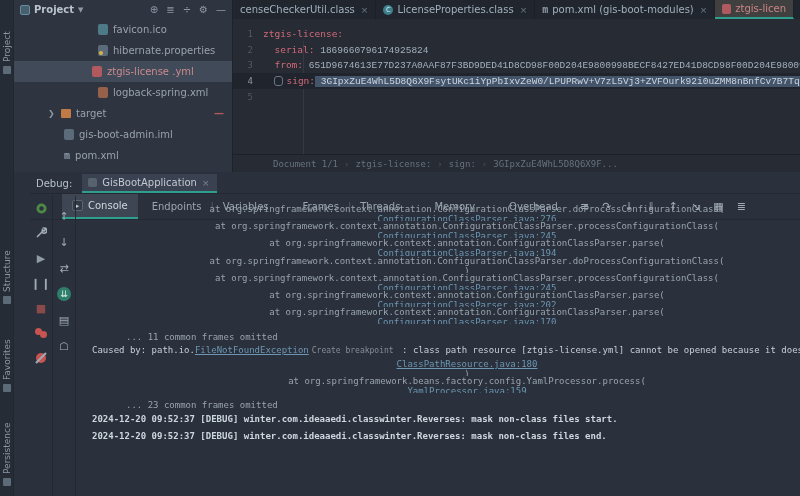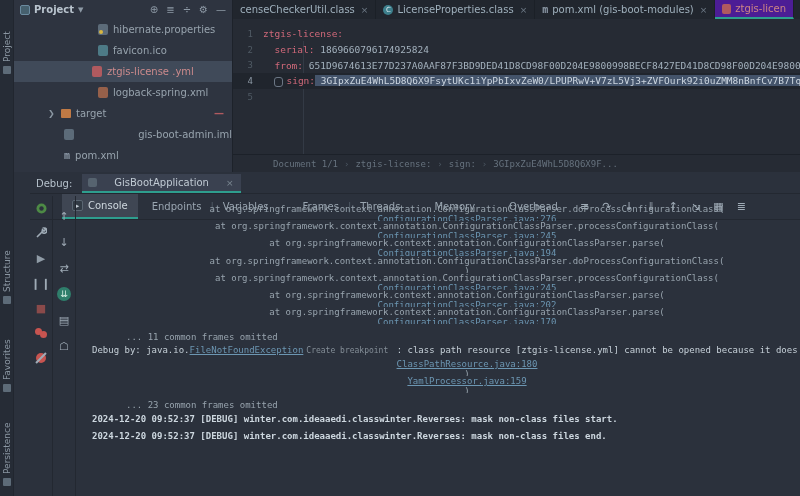--- a/index.html
+++ b/index.html
@@ -32,43 +32,43 @@
   .fico.folder{ background:#c07a45; height:9px; border-radius:1px; }
   .mglyph { color:#8d9aa8; font-size:10px; font-weight:bold; font-family:"DejaVu Sans Mono",monospace; }
   .tlabel { color:#97a3ad; }
   .tlabel.red { color:#cb8a8c; }
   .moddash { position:absolute; right:8px; color:#b05a5f; font-weight:bold; }
 
   
   #editor { position:absolute; left:232px; top:0; width:568px; height:172px; background:#262b34; border-left:1px solid #1d222a; }
   #tabs { height:19px; background:#21262e; display:flex; overflow:hidden; }
   .etab { display:flex; align-items:center; gap:4px; padding:0 7px; font-size:10px; color:#9fb0bc; white-space:nowrap; border-right:1px solid #1b2027; }
-  .etab.active { background:#4c1d95; color:#cc8585; border-bottom:2px solid #2e9e8e; }
+  .etab.active { background:#404040; color:#cc8585; border-bottom:2px solid #2e9e8e; }
   .etab .x { color:#6d7985; font-size:9px; margin-left:2px; }
   .cico { width:10px; height:10px; border-radius:50%; background:#3d7f8c; color:#dbe7ec; font-size:7px; line-height:10px; text-align:center; flex:0 0 auto; }
   .yico { width:9px; height:10px; border-radius:2px; background:#b05a5f; flex:0 0 auto; }
   #code { position:absolute; left:0; top:19px; right:0; bottom:18px; padding-top:7px; font-size:9.5px; overflow:hidden; }
   .cline { height:15.7px; display:flex; align-items:center; white-space:pre; position:relative; }
   .cline.cur { background:#20252d; }
   .gut { width:30px; text-align:right; padding-right:10px; color:#4f5a64; flex:0 0 auto; font-size:9px; }
   .cline.cur .gut { color:#8d99a5; }
   .indentguide { position:absolute; left:70px; top:22px; bottom:0; width:1px; background:#333a45; }
   .ckey { color:#d1697a; }
-  .cval { color:#a3b1bd; }
+  .cval { color:#a3b1bd;font-family:Liberation Mono, monospace; }
   .cval.sel { background:#44546b; color:#ccd6e0; }
   .pillmark { display:inline-block; width:9px; height:10px; border:1px solid #6b7684; border-radius:3px; margin-right:3px; vertical-align:middle; }
   #crumb { position:absolute; left:0; right:0; bottom:0; height:18px; background:#262b34; border-top:1px solid #1c2129;
     display:flex; align-items:center; padding-left:40px; gap:6px; font-size:9px; color:#66727e; }
   #crumb .csep { color:#4c5762; }
 
   
   #debug { position:absolute; left:14px; top:172px; width:786px; height:324px; background:#2b313c;margin-left:16px; }
   #dhead { height:22px; display:flex; align-items:flex-end; background:#2b313c; border-bottom:1px solid #232831; }
   #dlabel { font-size:10px; color:#b6c2cc; margin:0 10px 4px 6px; }
-  #dtab { display:flex; align-items:center; gap:17px; background:#3a4150; padding:3px 8px 3px 6px; font-size:10px; color:#c0cad3; border-bottom:2px solid #2e9e8e; }
+  #dtab { display:flex; align-items:center; gap:5px; background:#3a4150; padding:3px 8px 3px 6px; font-size:10px; color:#c0cad3; border-bottom:2px solid #2e9e8e; }
   #dtab .x { color:#7a8791; font-size:9px; }
   .runico { width:9px; height:9px; border-radius:2px; background:#56636f; }
   #dbar { height:26px; display:flex; align-items:center; border-bottom:1px solid #232831; font-size:10px; color:#9aa6b1; }
   #consoleTab { display:flex; align-items:center; gap:5px; background:#3f4653; height:100%; padding:0 10px; margin-left:32px; color:#ced7de; border-bottom:2px solid #2e9e8e; }
   .conico { width:11px; height:11px; background:#323b45; border:1px solid #5a6672; border-radius:2px; color:#c5ced6; font-size:7px; line-height:10px; text-align:center; }
   .dtabs { display:flex; align-items:center; gap:9px; margin-left:14px; }
   .dtabs .sep { color:#525d69; }
   .dicons { display:flex; align-items:center; gap:13px; margin-left:22px; color:#9fabb6; font-size:11px; }
   .dicons span { cursor:default; }
 
@@ -123,42 +123,42 @@
     <span class="ptitle">
       <span class="proj-ico"></span>
       <span>Project</span>
       <span style="font-size:7px;color:#8e9aa6;">▼</span>
     </span>
     <span style="flex:1"></span>
     <span id="projHeadIcons"><span class="phicon">⊕</span><span class="phicon">≣</span><span class="phicon">÷</span><span class="phicon">⚙</span><span class="phicon">—</span></span>
   </div>
   <div id="tree">
       <div class="trow" style="padding-left: 84px;">
+        <span class="fico img"></span>
+        <span class="tlabel">favicon.ico</span>
+      </div>
+      <div class="trow" style="padding-left: 84px;">
         <span class="fico prop"></span>
         <span class="tlabel">hibernate.properties</span>
-      </div>
-      <div class="trow" style="padding-left: 84px;">
-        <span class="fico img"></span>
-        <span class="tlabel">favicon.ico</span>
       </div>
       <div class="trow sel" style="padding-left: 78px;">
         <span class="fico yaml"></span>
         <span class="tlabel red">ztgis-license .yml</span>
       </div>
       <div class="trow" style="padding-left: 84px;">
         <span class="fico xml"></span>
         <span class="tlabel">logback-spring.xml</span>
       </div>
       <div class="trow" style="padding-left: 34px;">
         <span class="chev">❯</span>
         <span class="fico folder"></span>
         <span class="tlabel">target</span>
         <span class="moddash">—</span>
       </div>
-      <div class="trow" style="padding-left: 50px; justify-content: space-between;">
+      <div class="trow" style="padding-left: 50px;">
         <span class="fico file"></span>
         <span class="tlabel">gis-boot-admin.iml</span>
       </div>
       <div class="trow" style="padding-left: 50px;">
         <span class="mglyph">m</span>
         <span class="tlabel">pom.xml</span>
       </div>
     </div>
 </div>
 
@@ -283,20 +283,20 @@
 
   <div id="console">
       <div class="lrow ind1"><span class="sp">at org.springframework.context.annotation.ConfigurationClassParser.doProcessConfigurationClass(</span><span class="sl">ConfigurationClassParser.java:276</span><span class="sp">)</span></div>
       <div class="lrow ind1"><span class="sp">at org.springframework.context.annotation.ConfigurationClassParser.processConfigurationClass(</span><span class="sl">ConfigurationClassParser.java:245</span><span class="sp">)</span></div>
       <div class="lrow ind1"><span class="sp">at org.springframework.context.annotation.ConfigurationClassParser.parse(</span><span class="sl">ConfigurationClassParser.java:194</span><span class="sp">)</span></div>
       <div class="lrow ind1"><span class="sp">at org.springframework.context.annotation.ConfigurationClassParser.doProcessConfigurationClass(</span><span class="sp">)</span></div>
       <div class="lrow ind1"><span class="sp">at org.springframework.context.annotation.ConfigurationClassParser.processConfigurationClass(</span><span class="sl">ConfigurationClassParser.java:245</span><span class="sp">)</span></div>
       <div class="lrow ind1"><span class="sp">at org.springframework.context.annotation.ConfigurationClassParser.parse(</span><span class="sl">ConfigurationClassParser.java:202</span><span class="sp">)</span></div>
       <div class="lrow ind1"><span class="sp">at org.springframework.context.annotation.ConfigurationClassParser.parse(</span><span class="sl">ConfigurationClassParser.java:170</span><span class="sp">)</span></div>
       <div class="lrow ind2"><span class="sp">... 11 common frames omitted</span></div>
-      <div class="lrow"><span class="sb">Debug by: java.io.</span><span class="sl">FileNotFoundException</span><span class="sh">Create breakpoint</span><span class="sb"> : class path resource [ztgis-license.yml] cannot be opened because it does not exist</span></div>
+      <div class="lrow"><span class="sb">Caused by: path.io.</span><span class="sl">FileNotFoundException</span><span class="sh">Create breakpoint</span><span class="sb"> : class path resource [ztgis-license.yml] cannot be opened because it does not exist</span></div>
       <div class="lrow ind1"><span class="sl">ClassPathResource.java:180</span><span class="sp">)</span></div>
-      <div class="lrow ind1"><span class="sl">YamlProcessor.java:159</span><span class="sp">)</span></div>
+      <div class="lrow ind1"><span class="sp">at org.springframework.beans.factory.config.YamlProcessor.process(</span><span class="sl">YamlProcessor.java:159</span><span class="sp">)</span></div>
       <div class="lrow ind2"><span class="sp">... 23 common frames omitted</span></div>
       <div class="lrow"><span class="sB">2024-12-20 09:52:37 [DEBUG] winter.com.ideaaedi.classwinter.Reverses: mask non-class files start.</span></div>
       <div class="lrow"><span class="sB">2024-12-20 09:52:37 [DEBUG] winter.com.ideaaedi.classwinter.Reverses: mask non-class files end.</span></div>
     </div>
 </div>
 
 </body></html>

